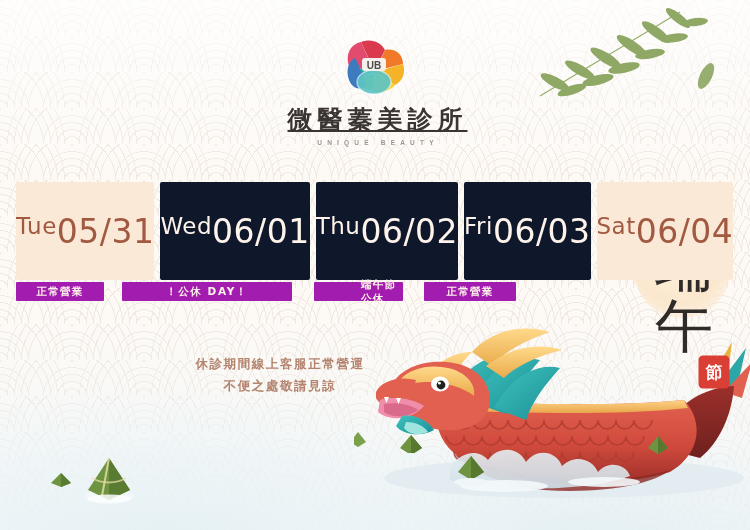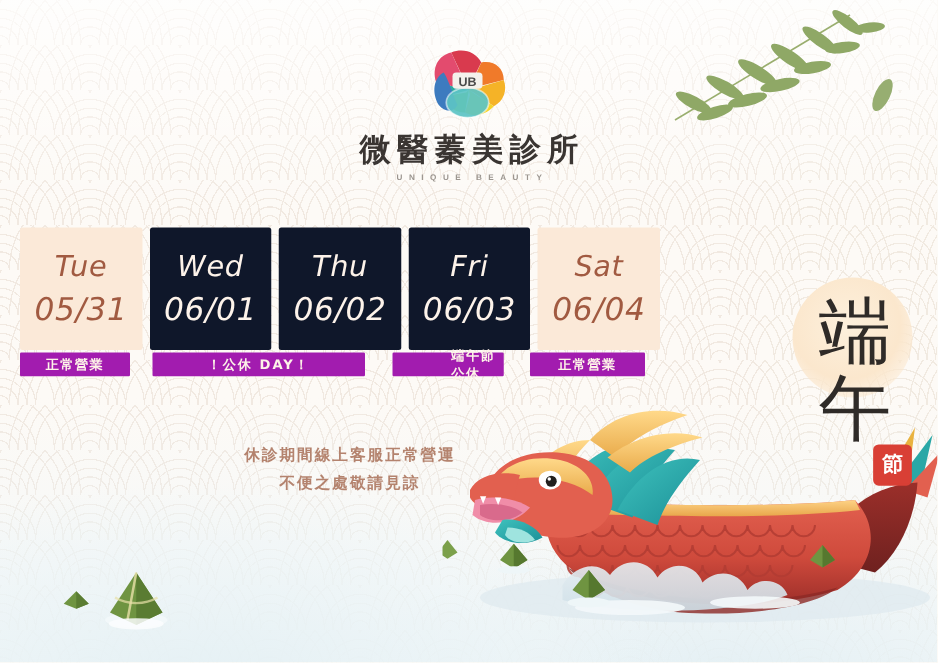--- a/index.html
+++ b/index.html
@@ -38,42 +38,41 @@
     background:linear-gradient(to bottom, rgba(255,255,255,.75), rgba(255,255,255,0));
   }
 
   
   .header { position:absolute; left:0; top:36px; width:100%; text-align:center; z-index:8; }
   .logo-mark { position:relative; width:86px; height:64px; margin:0 auto 6px; }
   .logo-mark svg { display:block; width:86px; height:64px; }
   .brand-cn {
     font-family:"DejaVu Serif","Liberation Serif",serif;
     font-size:25px; letter-spacing:5px; color:#3a3532; font-weight:700;
-    line-height:1.1; padding-left:5px;
+    line-height:1.1; padding-left:5px;text-decoration:underline;
   }
   .brand-en {
     font-size:6.5px; letter-spacing:5.2px; color:#9b958f;
     margin-top:5px; padding-left:6px; font-weight:600;
   }
 
   
   .cards { position:absolute; left:16px; top:182px; width:512px; height:98px; display:flex; gap:6px; z-index:9; }
   .card {
     flex:1; border-radius:2px;
-    display:flex; flex-direction:column; align-items:center; justify-content:center;
+    display:flex; flex-direction:row; align-items:center; justify-content:center;
     line-height:1;
-    font-style:italic;
   }
   .card .dow {
     font-family:"DejaVu Sans",sans-serif;
     font-size:23px; font-weight:400; letter-spacing:.5px; margin-bottom:9px;
   }
   .card .date {
     font-family:"DejaVu Sans",sans-serif;
-    font-size:25px; font-weight:400; letter-spacing:.5px;
+    font-size:33px; font-weight:400; letter-spacing:.5px;
   }
   .card.open  { background:#fbe9d8; }
   .card.open .dow, .card.open .date { color:#a15a41; }
   .card.closed { background:#0f172a; }
   .card.closed .dow, .card.closed .date { color:#fdf3ea; }
 
   
   .status-row { position:absolute; left:16px; top:282px; width:512px; height:19px; display:flex; gap:6px; z-index:9; }
   .status {
     background:#a21caf; color:#fdf2e8; border-radius:1px;

